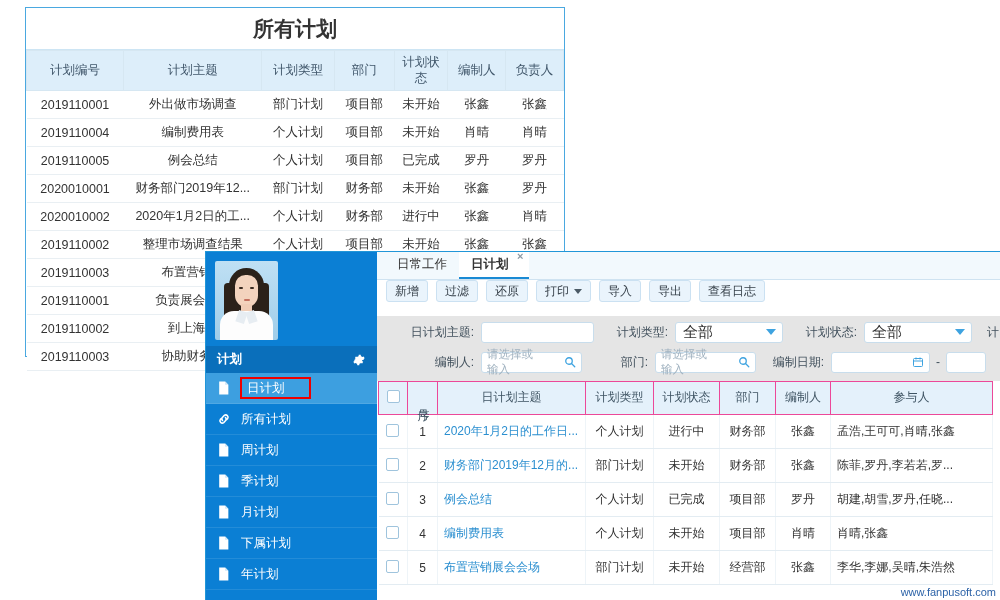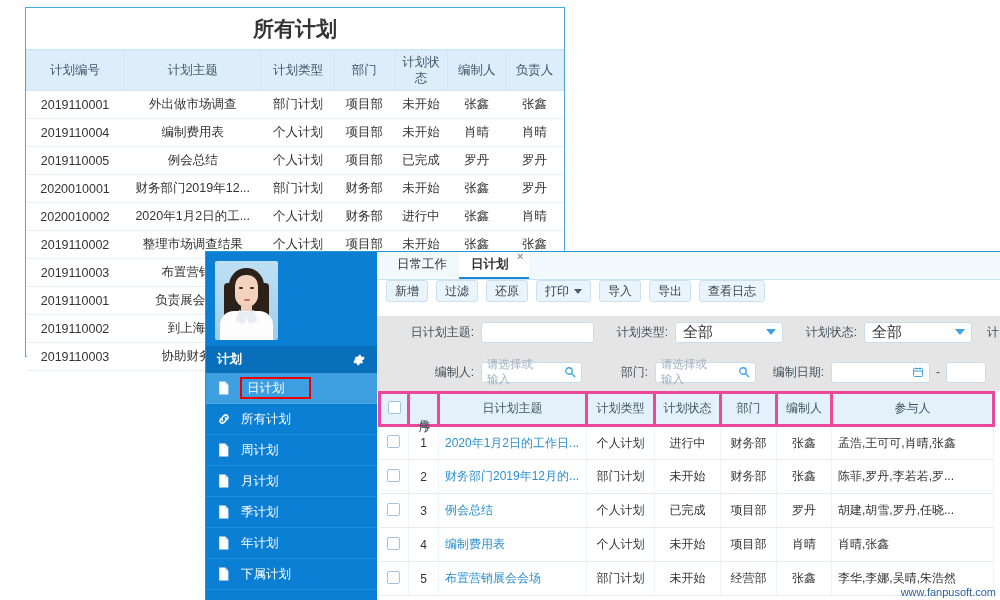--- a/index.html
+++ b/index.html
@@ -208,21 +208,21 @@
   .mag { margin-left: auto; color: #3ea3e0; display:flex; align-items:center; }
   .cal { margin-left: auto; color: #3ea3e0; display:flex; align-items:center; }
 
   
   .grid { margin: 0 0 0 1px; }
   table.grid-table { width: 614px; border-collapse: collapse; table-layout: fixed; }
   table.grid-table th {
     background: #e4f1fb;
     color: #3f5463; font-weight: normal; font-size: 12px;
     height: 33px;
-    border: 3px solid #ec4899;
+    border: 1px solid #ec4899;
     padding: 2px;
     line-height: 1.15;
   }
   table.grid-table td {
     height: 34px;
     font-size: 12px; color: #333;
     border-bottom: 1px solid #e3ecf2;
     border-right: 1px solid #eef4f8;
     padding: 0 6px;
     text-align: center;
@@ -428,48 +428,48 @@
             </span>
             <span class="mi-label">周计划</span>
           </div>
           <div class="menu-item">
             <span class="mi-icon">
               <svg width="13" height="14" viewBox="0 0 24 26" fill="#ffffff">
                 <path d="M4 1h11l6 6v18H4z"></path>
                 <path d="M15 1v6h6" fill="#cfe6f7"></path>
               </svg>
             </span>
-            <span class="mi-label">月计划</span>
+            <span class="mi-label">季计划</span>
           </div>
           <div class="menu-item">
             <span class="mi-icon">
               <svg width="13" height="14" viewBox="0 0 24 26" fill="#ffffff">
                 <path d="M4 1h11l6 6v18H4z"></path>
                 <path d="M15 1v6h6" fill="#cfe6f7"></path>
               </svg>
             </span>
-            <span class="mi-label">季计划</span>
+            <span class="mi-label">月计划</span>
           </div>
           <div class="menu-item">
             <span class="mi-icon">
               <svg width="13" height="14" viewBox="0 0 24 26" fill="#ffffff">
                 <path d="M4 1h11l6 6v18H4z"></path>
                 <path d="M15 1v6h6" fill="#cfe6f7"></path>
               </svg>
             </span>
-            <span class="mi-label">年计划</span>
+            <span class="mi-label">下属计划</span>
           </div>
           <div class="menu-item">
             <span class="mi-icon">
               <svg width="13" height="14" viewBox="0 0 24 26" fill="#ffffff">
                 <path d="M4 1h11l6 6v18H4z"></path>
                 <path d="M15 1v6h6" fill="#cfe6f7"></path>
               </svg>
             </span>
-            <span class="mi-label">下属计划</span>
+            <span class="mi-label">年计划</span>
           </div>
         </div>
     </div>
 
     <div class="content">
 
       <div class="tabbar">
         <div class="tab">
           <span>日常工作</span>
         </div>
@@ -505,21 +505,21 @@
             <span class="sel-caret"></span>
           </div>
           <div class="flabel" style="width:74px">计划状态:</div>
           <div class="fselect" style="width:108px; margin-left:7px">
             <span>全部</span>
             <span class="sel-caret"></span>
           </div>
           <div class="flabel" style="width:20px; margin-left:7px; overflow:hidden">计</div>
         </div>
 
-        <div class="frow" style="margin-top:14px">
+        <div class="frow" style="margin-top:4px">
           <div class="flabel" style="width:97px">编制人:</div>
           <div class="finput" style="width:101px; margin-left:7px">
             <span>请选择或输入</span>
             <span class="mag">
               <svg width="12" height="12" viewBox="0 0 24 24" fill="none" stroke="#3ea3e0" stroke-width="2.6">
                 <circle cx="10" cy="10" r="6.5"></circle>
                   <line x1="15" y1="15" x2="21.5" y2="21.5" stroke-linecap="round"></line>
               </svg>
             </span>
           </div>

